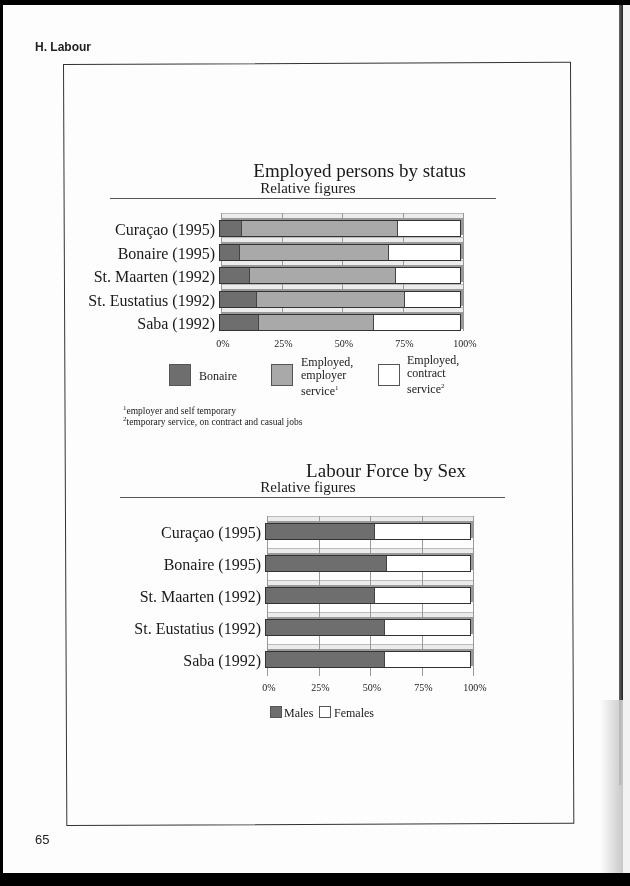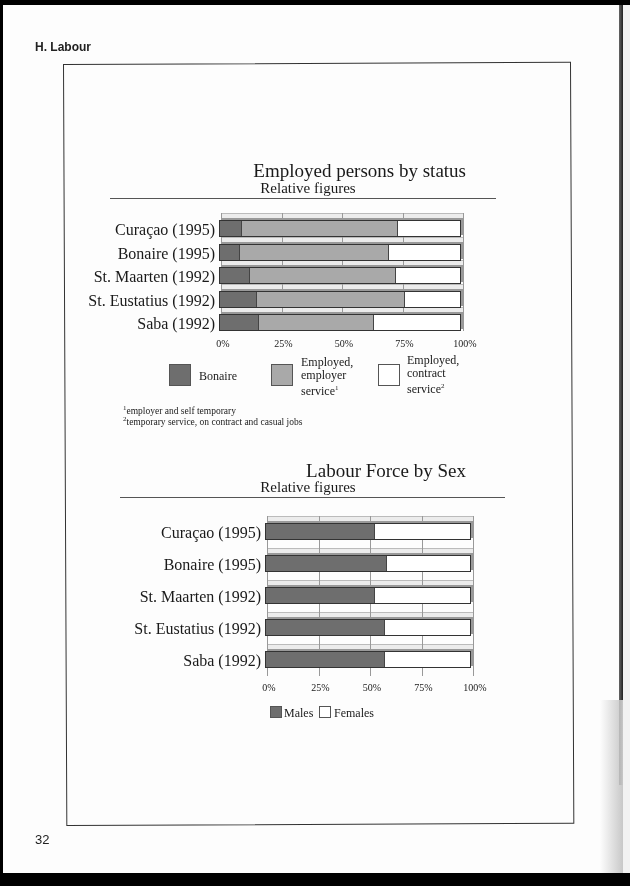--- a/index.html
+++ b/index.html
@@ -29,21 +29,21 @@
 </style>
 </head>
 <body>
 
 <div class="page"></div>
 <div class="right-strip"></div>
 <div class="edge"></div>
 <div class="shadow"></div>
 
 <div class="section">H. Labour</div>
-<div class="pageno">32</div>
+<div class="pageno">65</div>
 
 <div class="frame"></div>
 
 <div class="title serif" style="left:150px; top:160px; width:316px;">Employed persons by status</div>
 <div class="subtitle serif" style="left:150px; top:180px; width:316px;">Relative figures</div>
 <div class="rule" style="left:110px; top:198px; width:386px;"></div>
 
 <div class="chart" id="chart1" style="left:0; top:0;">
     <div class="grid-strip" style="left: 221px; top: 213px; width: 242px;"></div>
     <div class="grid-strip" style="left: 221px; top: 236.5px; width: 242px;"></div>

